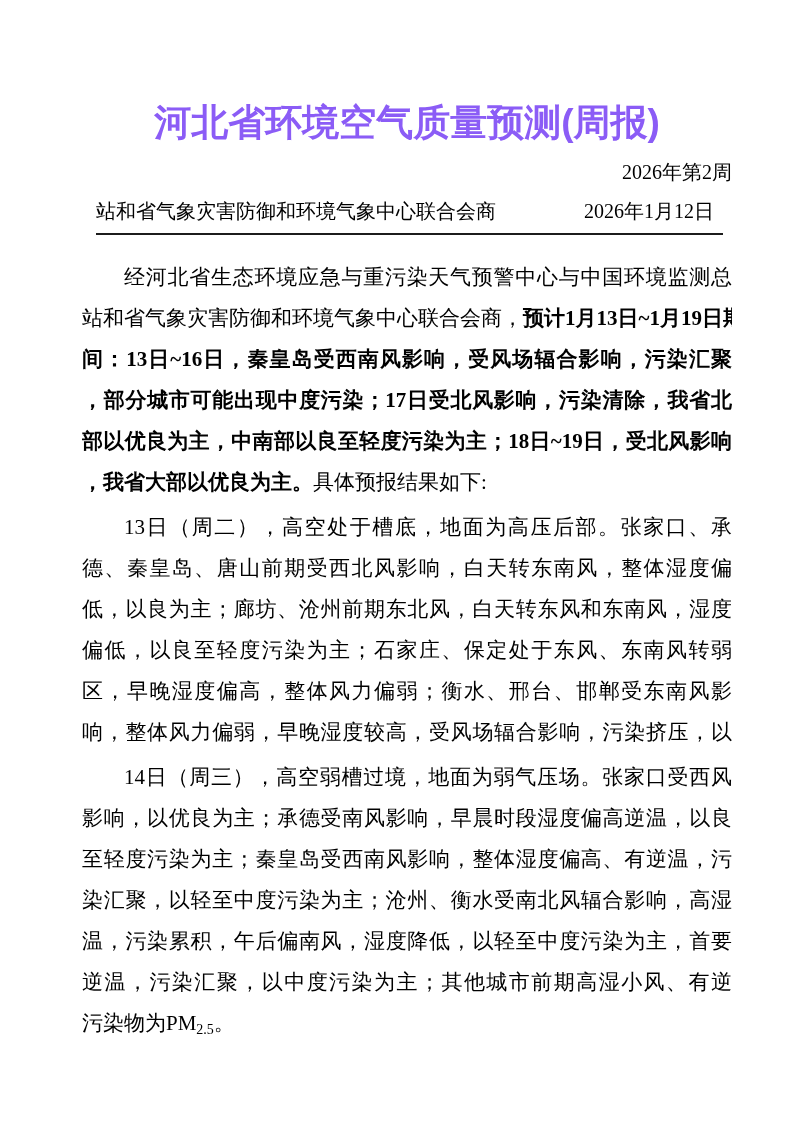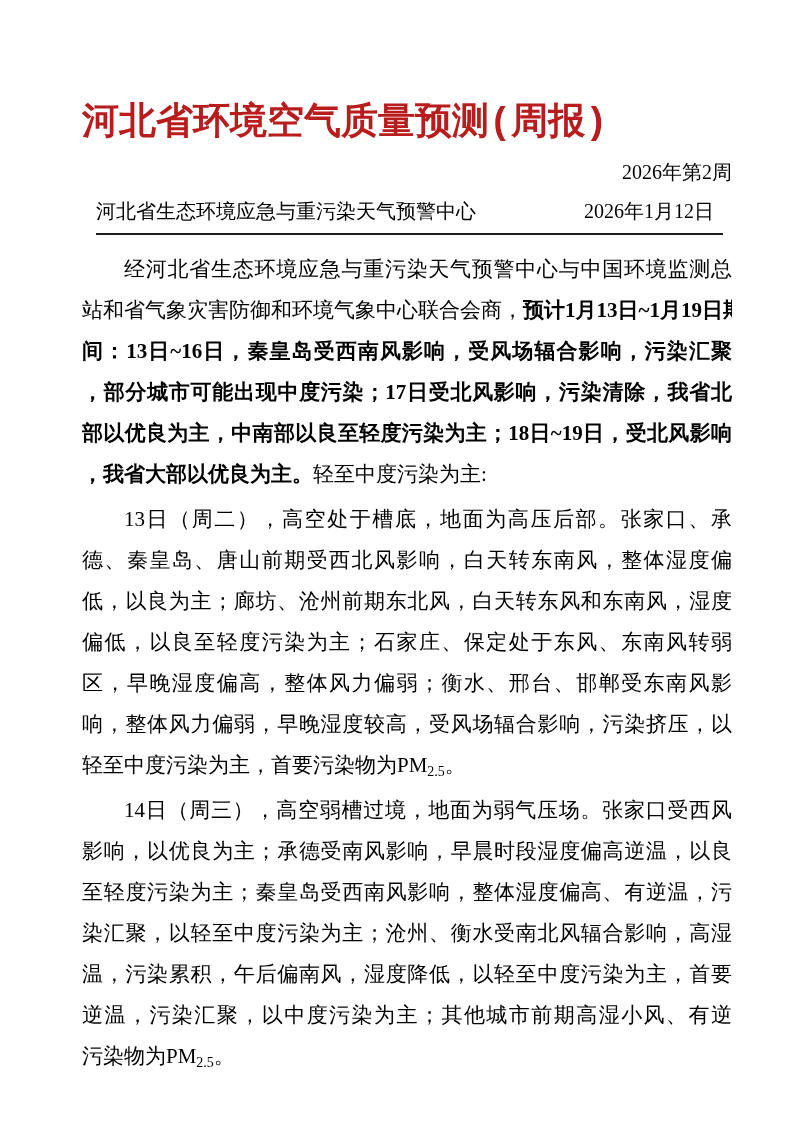--- a/index.html
+++ b/index.html
@@ -10,26 +10,26 @@
     margin: 0 auto;
     background: #ffffff;
     box-sizing: border-box;
     padding: 0 62px 0 82px;
     overflow: hidden;
     font-family: "Liberation Serif", "DejaVu Serif", serif;
     color: #000000;
   }
   .doc-title {
     margin-top: 102px;
-    text-align: left;
-    font-family: Liberation Mono, monospace;
+    text-align: center;
+    font-family: Liberation Sans, sans-serif;
     font-weight: bold;
     font-size: 37px;
     line-height: 1.15;
-    color: #b91c1c;
+    color: #8b5cf6;
     letter-spacing: 0px;
     white-space: nowrap;
   }
   .doc-subtitle {
     margin-top: 15px;
     text-align: right;
     font-size: 20px;
     line-height: 1.2;
   }
   .issuer-row {
@@ -44,21 +44,21 @@
   }
   .issuer-row .date { white-space: nowrap; }
   .rule {
     margin-left: 14px;
     width: 627px;
     height: 0;
     border-top: 2px solid #1c1c1c;
     margin-top: 9px;
   }
   .doc-body {
-    margin-top: 14px;
+    margin-top: 22px;
     font-size: 21px;
   }
   .para { margin: 0; }
   .para + .para { margin-top: 4px; }
   .line {
     height: 41px;
     line-height: 41px;
     text-align: justify;
     text-align-last: justify;
     -moz-text-align-last: justify;
@@ -80,43 +80,42 @@
 </style>
 </head>
 <body>
 
 <div class="page">
   <div class="doc-title">河北省环境空气质量预测(周报)</div>
 
   <div class="doc-subtitle">2026年第2周</div>
 
   <div class="issuer-row">
-    <span class="issuer">河北省生态环境应急与重污染天气预警中心</span>
+    <span class="issuer">站和省气象灾害防御和环境气象中心联合会商</span>
     <span class="date">2026年1月12日</span>
   </div>
 
   <div class="rule"></div>
 
   <div class="doc-body">
       <div class="para">
         <div class="line first"><span class="">经河北省生态环境应急与重污染天气预警中心与中国环境监测总</span></div>
         <div class="line"><span class="">站和省气象灾害防御和环境气象中心联合会商，</span><span class="seg-b ">预计1月13日~1月19日期</span></div>
         <div class="line"><span class="seg-b ">间：13日~16日，秦皇岛受西南风影响，受风场辐合影响，污染汇聚</span></div>
         <div class="line"><span class="seg-b ">，部分城市可能出现中度污染；17日受北风影响，污染清除，我省北</span></div>
         <div class="line"><span class="seg-b ">部以优良为主，中南部以良至轻度污染为主；18日~19日，受北风影响</span></div>
-        <div class="line last"><span class="seg-b ">，我省大部以优良为主。</span><span class="">轻至中度污染为主:</span></div>
+        <div class="line last"><span class="seg-b ">，我省大部以优良为主。</span><span class="">具体预报结果如下:</span></div>
       </div>
       <div class="para">
         <div class="line first"><span class="">13日（周二），高空处于槽底，地面为高压后部。张家口、承</span></div>
         <div class="line"><span class="">德、秦皇岛、唐山前期受西北风影响，白天转东南风，整体湿度偏</span></div>
         <div class="line"><span class="">低，以良为主；廊坊、沧州前期东北风，白天转东风和东南风，湿度</span></div>
         <div class="line"><span class="">偏低，以良至轻度污染为主；石家庄、保定处于东风、东南风转弱</span></div>
         <div class="line"><span class="">区，早晚湿度偏高，整体风力偏弱；衡水、邢台、邯郸受东南风影</span></div>
         <div class="line"><span class="">响，整体风力偏弱，早晚湿度较高，受风场辐合影响，污染挤压，以</span></div>
-        <div class="line last"><span class="">轻至中度污染为主，首要污染物为PM</span><span class="seg-sub">2.5</span><span class="">。</span></div>
       </div>
       <div class="para">
         <div class="line first"><span class="">14日（周三），高空弱槽过境，地面为弱气压场。张家口受西风</span></div>
         <div class="line"><span class="">影响，以优良为主；承德受南风影响，早晨时段湿度偏高逆温，以良</span></div>
         <div class="line"><span class="">至轻度污染为主；秦皇岛受西南风影响，整体湿度偏高、有逆温，污</span></div>
         <div class="line"><span class="">染汇聚，以轻至中度污染为主；沧州、衡水受南北风辐合影响，高湿</span></div>
         <div class="line"><span class="">温，污染累积，午后偏南风，湿度降低，以轻至中度污染为主，首要</span></div>
         <div class="line"><span class="">逆温，污染汇聚，以中度污染为主；其他城市前期高湿小风、有逆</span></div>
         <div class="line last"><span class="">污染物为PM</span><span class="seg-sub">2.5</span><span class="">。</span></div>
       </div>

